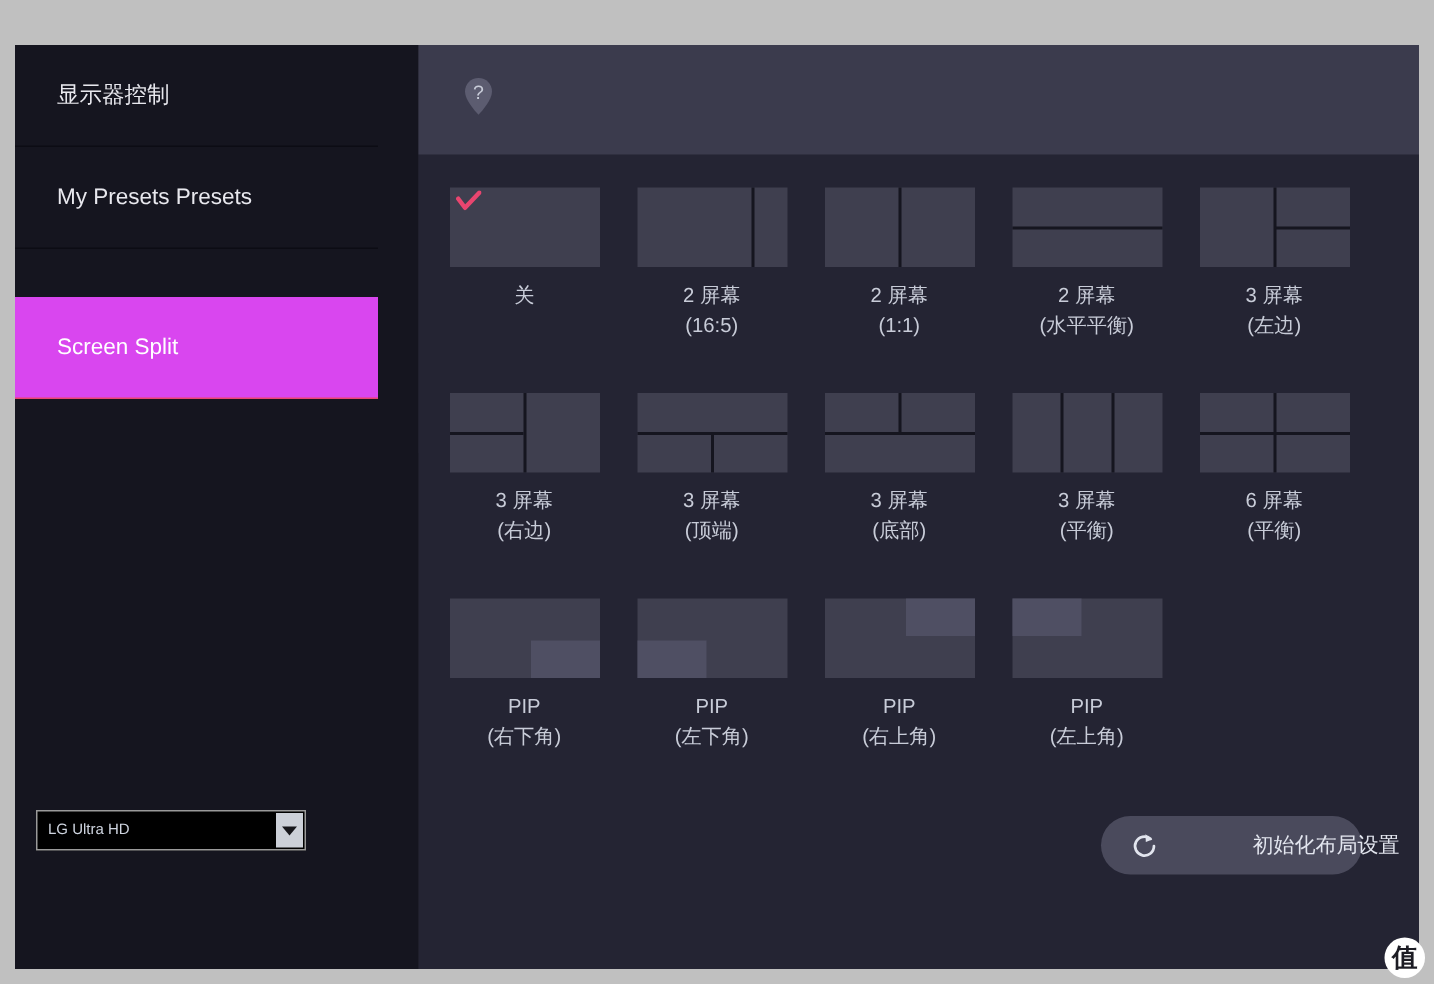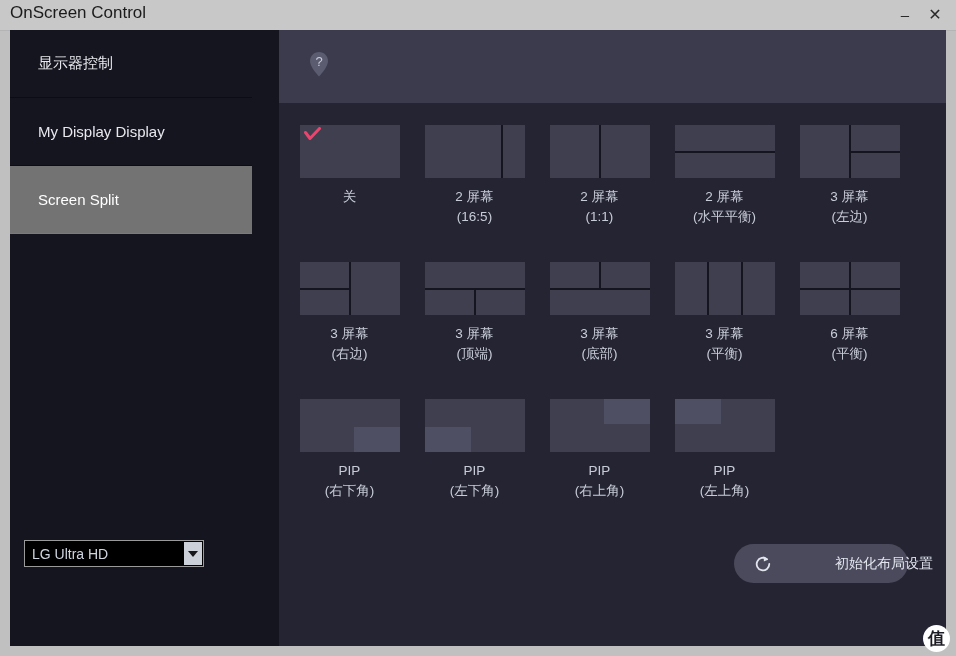--- a/index.html
+++ b/index.html
@@ -67,22 +67,23 @@
     display: flex;
     align-items: center;
   }
   .nav-label {
     margin-left: 28px;
     font-size: 15px;
     color: #e8e8ee;
     white-space: nowrap;
   }
   .nav-item.active {
-    background: #737373;
+    background: #d946ef;
     border-bottom: 1px solid #e8456f;
+    margin-top: 32px;
   }
   .nav-item.active .nav-label { color: #ffffff; }
   #sidebar-filler {
     position: absolute; left: 0; top: 272px;
     width: 269px; height: 344px;
     background: #15151f;
   }
 
   
   #monitor-select {
@@ -91,21 +92,21 @@
     width: 180px; height: 27px;
     background: #000000;
     border: 1px solid #9a9a9a;
     box-sizing: border-box;
     display: flex;
     align-items: center;
     cursor: pointer;
   }
   #monitor-name {
     margin-left: 7px;
-    font-size: 14px;
+    font-size: 10px;
     color: #cfd5e0;
     white-space: nowrap;
   }
   #monitor-arrow-box {
     position: absolute; right: 1px; top: 1px;
     width: 18px; height: 23px;
     background: #ccd0d8;
     display: flex;
     align-items: center;
     justify-content: center;
@@ -240,36 +241,31 @@
     font-weight: bold;
     color: #ffffff;
     white-space: nowrap;
   }
 </style>
 </head>
 <body>
 
 <div id="app">
 
-  <div id="titlebar">
-    <div id="title-text">OnScreen Control</div>
-    <div class="win-btn" id="btn-min">–</div>
-    <div class="win-btn" id="btn-close">✕</div>
-  </div>
 
   <div id="body">
 
     <div id="sidebar">
       <div id="sidebar-filler"></div>
       <div id="nav-list">
           <div class="nav-item">
             <span class="nav-label">显示器控制</span>
           </div>
           <div class="nav-item">
-            <span class="nav-label">My Display Display</span>
+            <span class="nav-label">My Presets Presets</span>
           </div>
           <div class="nav-item active">
             <span class="nav-label">Screen Split</span>
           </div>
         </div>
 
       <div id="monitor-select">
         <span id="monitor-name">LG Ultra HD</span>
         <span id="monitor-arrow-box">
           <span id="monitor-arrow"></span>

